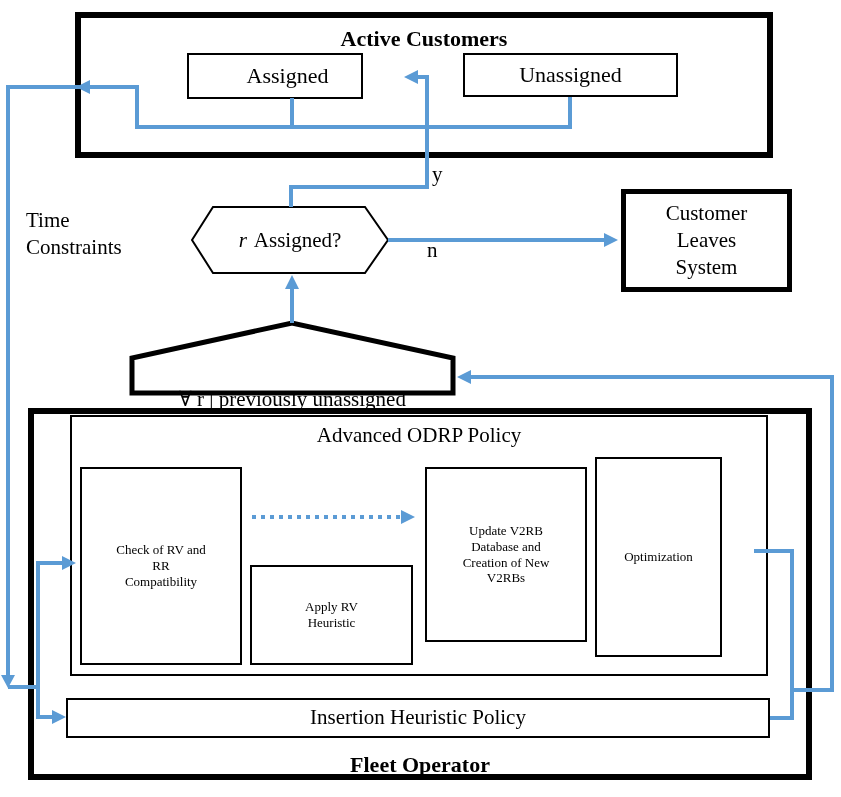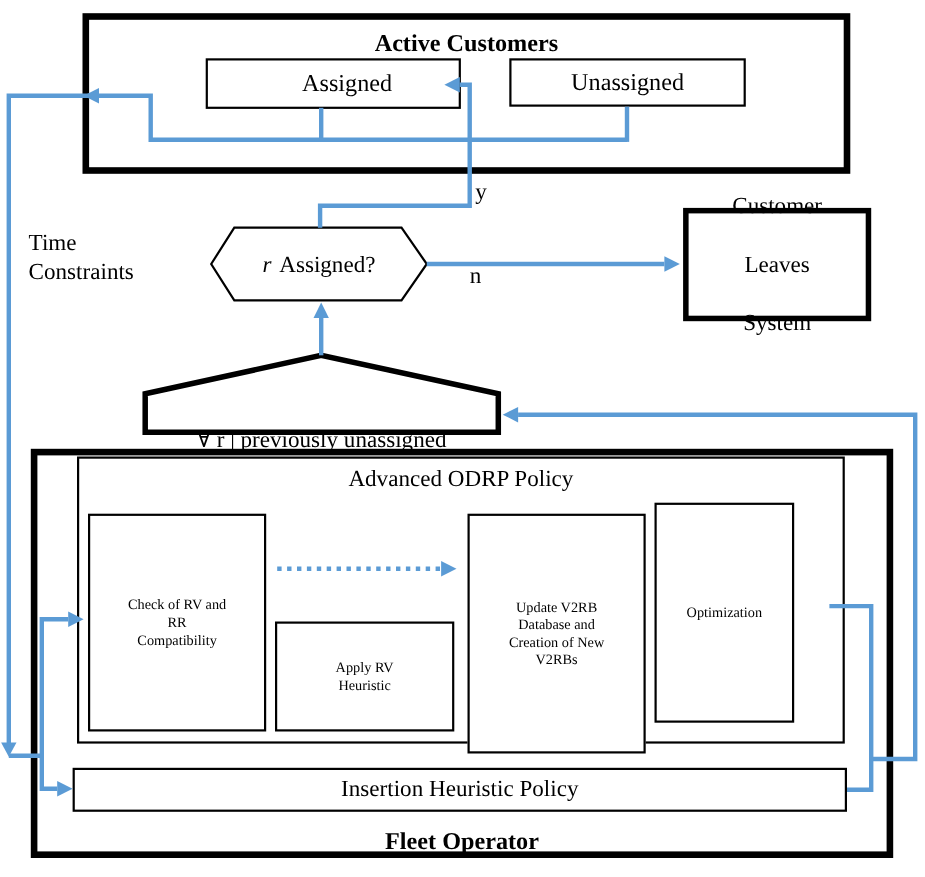--- a/index.html
+++ b/index.html
@@ -6,21 +6,21 @@
   #canvas{
     position:relative;width:841px;height:797px;background:#fff;overflow:hidden;
     font-family:"Liberation Serif","DejaVu Serif",serif;color:#000;
   }
   .box{
     position:absolute;background:#fff;border:2px solid #000;box-sizing:border-box;
     display:flex;flex-direction:column;align-items:center;justify-content:center;
     text-align:left;line-height:1.22;
   }
   .thick{border-width:6px;}
-  .medium{border-width:5px;gap:26px;}
+  .medium{border-width:5px;}
   .hollow{background:transparent;}
   .title-top{justify-content:flex-start;padding-top:4px;}
   .lbl{position:absolute;white-space:nowrap;}
   .b22{font-size:22px;}
   .b21{font-size:21px;}
   .b19{font-size:13px;}
   .bold{font-weight:bold;}
   svg{position:absolute;left:0;top:0;}
   #shapes{z-index:1;}
   .box{z-index:2;}
@@ -36,21 +36,21 @@
 
   <svg id="shapes" width="841" height="797" viewBox="0 0 841 797">
     <polygon points="192,240 213,207 365,207 388,240 365,273 213,273" fill="#ffffff" stroke="#000000" stroke-width="2"></polygon>
     <polygon points="132,393 132,358 292,323 453,358 453,393" fill="#ffffff" stroke="#000000" stroke-width="5" stroke-linejoin="miter"></polygon>
   </svg>
 
   <div class="box thick title-top" style="left:75px;top:12px;width:698px;height:146px;justify-content:flex-start;">
     <div class="b22 bold" style="margin-top:4px;">Active Customers</div>
   </div>
 
-  <div class="box b22" style="left:187px;top:53px;width:232px;height:46px;padding-left:25px;">
+  <div class="box b22" style="left:187px;top:53px;width:176px;height:46px;padding-left:25px;">
     <span>Assigned</span>
   </div>
 
   <div class="box b22" style="left:463px;top:53px;width:215px;height:44px;">
     <span>Unassigned</span>
   </div>
 
   <div class="box medium b21" style="left:621px;top:189px;width:171px;height:103px;line-height:1.28;">
     <div>Customer</div>
     <div>Leaves</div>
@@ -82,21 +82,21 @@
     <div>Check of RV and</div>
     <div>RR</div>
     <div>Compatibility</div>
   </div>
 
   <div class="box b19" style="left:250px;top:565px;width:163px;height:100px;">
     <div>Apply RV</div>
     <div>Heuristic</div>
   </div>
 
-  <div class="box b19" style="left:425px;top:467px;width:162px;height:218px;">
+  <div class="box b19" style="left:425px;top:467px;width:162px;height:175px;">
     <div>Update V2RB</div>
     <div>Database and</div>
     <div>Creation of New</div>
     <div>V2RBs</div>
   </div>
 
   <div class="box b19" style="left:595px;top:457px;width:127px;height:200px;">
     <span>Optimization</span>
   </div>
 

